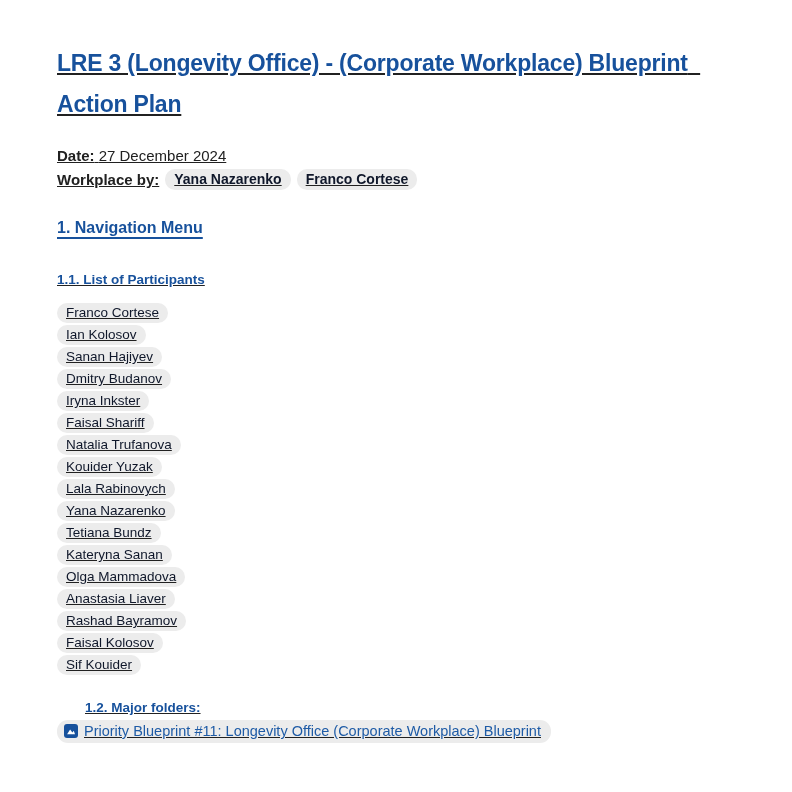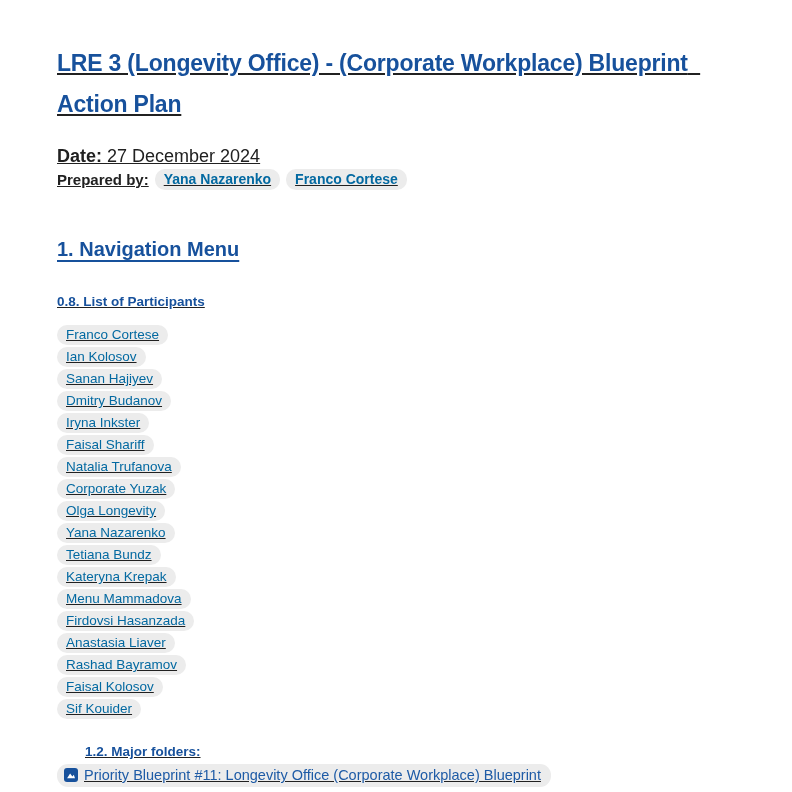--- a/index.html
+++ b/index.html
@@ -15,32 +15,32 @@
     font-family:"Liberation Sans", sans-serif;
   }
   .content{position:absolute;left:57px;top:43px;width:690px;text-decoration:underline;}
 
   .title{
     margin:0;max-width:662px;
     font-size:23px;line-height:41px;font-weight:bold;
     color:var(--blue);white-space:pre-wrap;letter-spacing:-0.2px;
   }
 
-  .meta{margin-top:20px;font-size:18px;line-height:22px;}
+  .meta{margin-top:20px;font-size:15px;line-height:22px;}
   .meta-label{font-weight:bold;}
   .prepared-line{margin-top:1px;display:flex;align-items:center;gap:6px;font-size:15px;line-height:23px;}
   .chip{
     display:inline-block;background:var(--chip-bg);border-radius:10px;
-    padding:2px 9px;color:#0369a1;white-space:nowrap;
+    padding:2px 9px;color:#0f172a;white-space:nowrap;
   }
   .chip.person-bold{font-weight:bold;font-size:14px;line-height:17px;}
 
   .nav-heading{
-    display:inline-block;margin-top:48px;
-    font-size:20px;line-height:21px;font-weight:bold;color:var(--blue);
+    display:inline-block;margin-top:26px;
+    font-size:16px;line-height:21px;font-weight:bold;color:var(--blue);
     text-decoration:underline;text-decoration-thickness:2px;text-underline-offset:4px;
   }
 
   .sub-heading{
     margin-top:34px;font-size:13.5px;line-height:16px;font-weight:bold;color:var(--blue);
   }
 
   .chips-col{
     margin-top:15px;display:flex;flex-direction:column;align-items:flex-start;gap:2px;
   }
@@ -63,46 +63,45 @@
 <div class="content">
 
   <h1 class="title">LRE 3 (Longevity Office) - (Corporate Workplace) Blueprint  Action Plan</h1>
 
   <div class="meta">
     <span class="meta-label">Date:</span>
     <span>27 December 2024</span>
   </div>
 
   <div class="prepared-line">
-    <span class="meta-label">Prepared by:</span>
+    <span class="meta-label">Workplace by:</span>
     <span class="chip person-bold">Yana Nazarenko</span>
     <span class="chip person-bold">Franco Cortese</span>
   </div>
 
   <div>
     <span class="nav-heading">1. Navigation Menu</span>
   </div>
 
-  <div class="sub-heading">0.8. List of Participants</div>
+  <div class="sub-heading">1.1. List of Participants</div>
 
   <div class="chips-col">
     <span class="chip">Franco Cortese</span>
     <span class="chip">Ian Kolosov</span>
     <span class="chip">Sanan Hajiyev</span>
     <span class="chip">Dmitry Budanov</span>
     <span class="chip">Iryna Inkster</span>
     <span class="chip">Faisal Shariff</span>
     <span class="chip">Natalia Trufanova</span>
-    <span class="chip">Corporate Yuzak</span>
-    <span class="chip">Olga Longevity</span>
+    <span class="chip">Kouider Yuzak</span>
+    <span class="chip">Lala Rabinovych</span>
     <span class="chip">Yana Nazarenko</span>
     <span class="chip">Tetiana Bundz</span>
-    <span class="chip">Kateryna Krepak</span>
-    <span class="chip">Menu Mammadova</span>
-    <span class="chip">Firdovsi Hasanzada</span>
+    <span class="chip">Kateryna Sanan</span>
+    <span class="chip">Olga Mammadova</span>
     <span class="chip">Anastasia Liaver</span>
     <span class="chip">Rashad Bayramov</span>
     <span class="chip">Faisal Kolosov</span>
     <span class="chip">Sif Kouider</span>
   </div>
 
   <div class="sub-heading folders-heading">1.2. Major folders:</div>
 
   <div class="folder-list">
 

